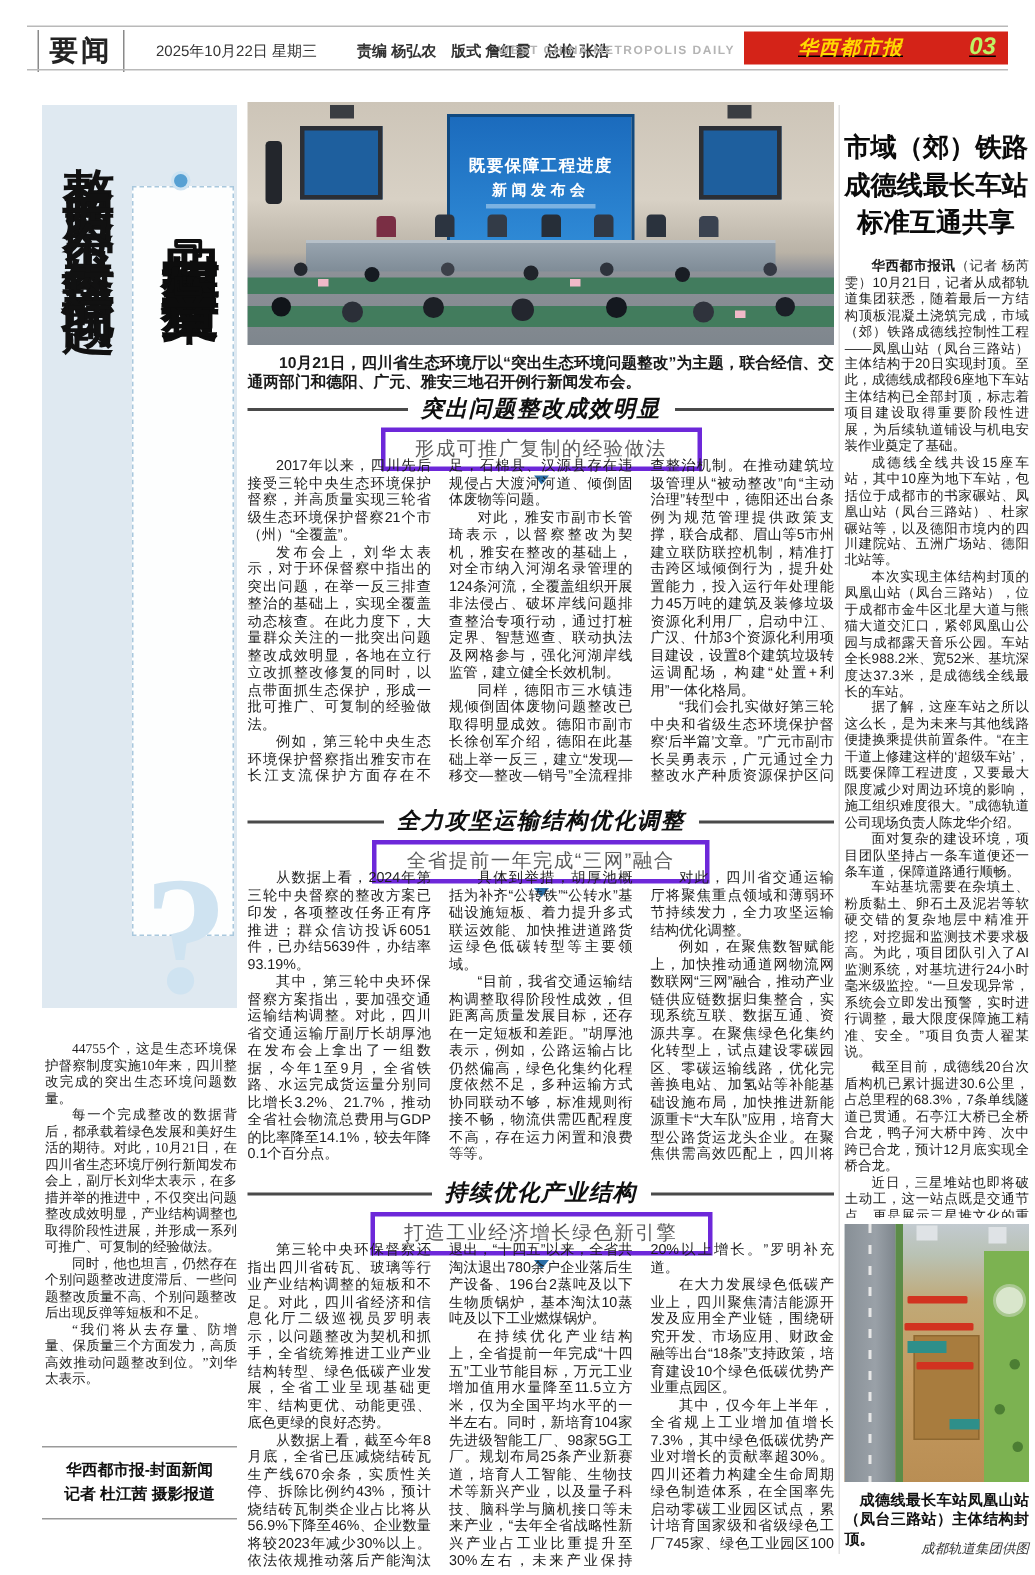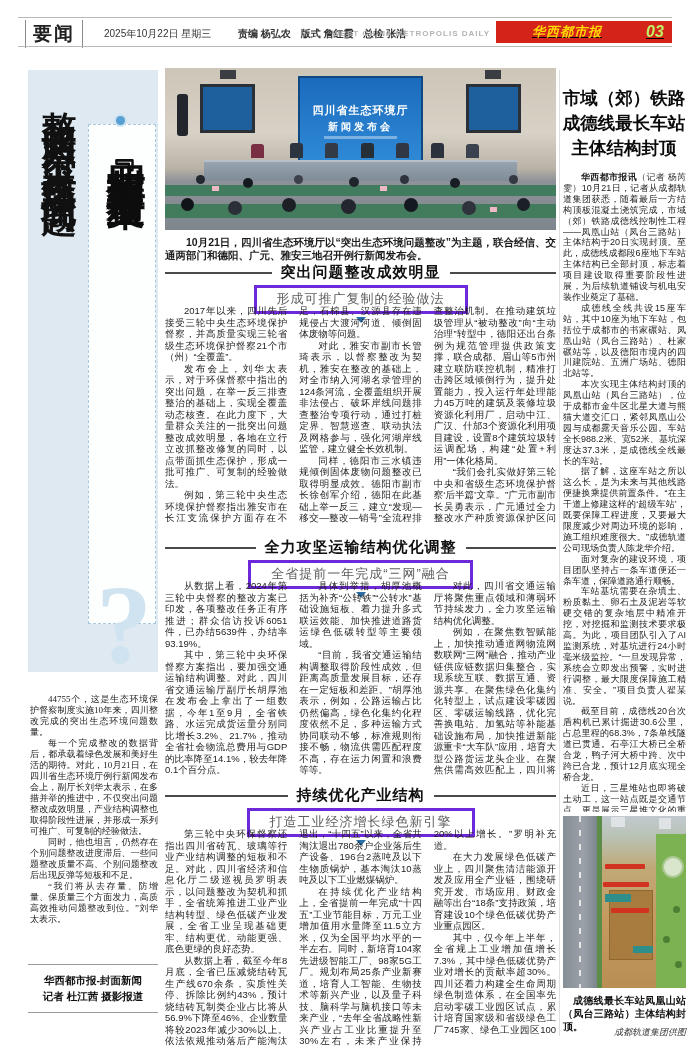--- a/index.html
+++ b/index.html
@@ -60,21 +60,21 @@
   .person { position:absolute; border-radius:3px 3px 0 0; }
   .tbl { position:absolute; left:0; width:100%; height:11px; background:#3e7b5b; opacity:.95; }
   .head { position:absolute; border-radius:50%; }
   .pink { position:absolute; width:7px; height:5px; background:#f0b9c8; }
   .photog { position:absolute; left:3%; top:16%; width:11px; height:42px; background:#23262c; border-radius:3px; }
 
   .caption { position:absolute; left:165px; top:236px; width:391px; font-size:10.5px; font-weight:bold;
     color:#1a1a1a; line-height:12.5px; text-align:justify; text-indent:2em; }
 
   .sec-head { position:absolute; left:165px; width:391px; text-align:center; }
-  .sec-row { display:flex; align-items:center; gap:9px; }
+  .sec-row { display:flex; align-items:center; gap:9px;font-style:italic; }
   .sec-row .ln { flex:1; height:2px; background:#4a4a4a; }
   .sec-title { font-size:15px; font-weight:bold; color:#0f0f0f; letter-spacing:1px; white-space:nowrap; }
   .sec-sub { display:inline-block; margin-top:3px; padding:2px 20px 3px; border:3px solid #6d28d9;
     font-size:13px; color:#5d5d5d; letter-spacing:1px; }
   .sec-tri { width:0; height:0; margin:3px auto 0; border-left:5px solid transparent;
     border-right:5px solid transparent; border-top:6px solid #2a6fa8; }
 
   .art { position:absolute; left:165px; width:391px; overflow:hidden;
     column-count:3; column-gap:12px; font-size:9.5px; line-height:11.5px; color:#1c1c1c; text-align:justify; }
   .art p { text-indent:2em; }
@@ -142,21 +142,21 @@
   </div>
 
   <div class="vdiv"></div>
 
   <div class="photo">
     <div class="spk" style="left:14%"></div>
     <div class="spk" style="right:14%"></div>
     <div class="screen-side" style="left:9%"></div>
     <div class="screen-side" style="right:9%"></div>
     <div class="screen-main">
-      <div class="t1">四川省生态环境厅</div>
+      <div class="t1">既要保障工程进度</div>
       <div class="t2">新闻发布会</div>
       <div class="t3"></div>
     </div>
     <div class="photog"></div>
     <div class="person" style="left:22%;top:47%;width:13px;height:14px;background:#7a2e44"></div>
     <div class="person" style="left:32%;top:46%;width:13px;height:15px;background:#2c3440"></div>
     <div class="person" style="left:41%;top:46%;width:13px;height:15px;background:#333b47"></div>
     <div class="person" style="left:50%;top:46%;width:13px;height:15px;background:#262e38"></div>
     <div class="person" style="left:59%;top:46%;width:13px;height:15px;background:#303845"></div>
     <div class="person" style="left:68%;top:46%;width:13px;height:15px;background:#2a323d"></div>
@@ -233,21 +233,21 @@
     <p>第三轮中央环保督察还指出四川省砖瓦、玻璃等行业产业结构调整的短板和不足。对此，四川省经济和信息化厅二级巡视员罗明表示，以问题整改为契机和抓手，全省统筹推进工业产业结构转型、绿色低碳产业发展，全省工业呈现基础更牢、结构更优、动能更强、底色更绿的良好态势。</p>
     <p>从数据上看，截至今年8月底，全省已压减烧结砖瓦生产线670余条，实质性关停、拆除比例约43%，预计烧结砖瓦制类企业占比将从56.9%下降至46%、企业数量将较2023年减少30%以上。依法依规推动落后产能淘汰退出，“十四五”以来，全省共淘汰退出780余户企业落后生产设备、196台2蒸吨及以下生物质锅炉，基本淘汰10蒸吨及以下工业燃煤锅炉。</p>
     <p>在持续优化产业结构上，全省提前一年完成“十四五”工业节能目标，万元工业增加值用水量降至11.5立方米，仅为全国平均水平的一半左右。同时，新培育104家先进级智能工厂、98家5G工厂。规划布局25条产业新赛道，培育人工智能、生物技术等新兴产业，以及量子科技、脑科学与脑机接口等未来产业，“去年全省战略性新兴产业占工业比重提升至30%左右，未来产业保持20%以上增长。”罗明补充道。</p>
     <p>在大力发展绿色低碳产业上，四川聚焦清洁能源开发及应用全产业链，围绕研究开发、市场应用、财政金融等出台“18条”支持政策，培育建设10个绿色低碳优势产业重点园区。</p>
     <p>其中，仅今年上半年，全省规上工业增加值增长7.3%，其中绿色低碳优势产业对增长的贡献率超30%。四川还着力构建全生命周期绿色制造体系，在全国率先启动零碳工业园区试点，累计培育国家级和省级绿色工厂745家、绿色工业园区100家，国家级绿色工厂、工业园区数量均居西部第一。</p>
   </div>
 
   <div class="r-title">
     <div>市域（郊）铁路</div>
     <div>成德线最长车站</div>
-    <div>主体结构封顶</div>
+    <div>标准互通共享</div>
   </div>
   <div class="r-body">
     <p><span class="lead-label">华西都市报讯</span><span class="kai">（记者 杨芮雯）</span><span>10月21日，记者从成都轨道集团获悉，随着最后一方结构顶板混凝土浇筑完成，市域（郊）铁路成德线控制性工程——凤凰山站（凤台三路站）主体结构于20日实现封顶。至此，成德线成都段6座地下车站主体结构已全部封顶，标志着项目建设取得重要阶段性进展，为后续轨道铺设与机电安装作业奠定了基础。</span></p>
     <p>成德线全线共设15座车站，其中10座为地下车站，包括位于成都市的书家碾站、凤凰山站（凤台三路站）、杜家碾站等，以及德阳市境内的四川建院站、五洲广场站、德阳北站等。</p>
     <p>本次实现主体结构封顶的凤凰山站（凤台三路站），位于成都市金牛区北星大道与熊猫大道交汇口，紧邻凤凰山公园与成都露天音乐公园。车站全长988.2米、宽52米、基坑深度达37.3米，是成德线全线最长的车站。</p>
     <p>据了解，这座车站之所以这么长，是为未来与其他线路便捷换乘提供前置条件。“在主干道上修建这样的‘超级车站’，既要保障工程进度，又要最大限度减少对周边环境的影响，施工组织难度很大。”成德轨道公司现场负责人陈龙华介绍。</p>
     <p>面对复杂的建设环境，项目团队坚持占一条车道便还一条车道，保障道路通行顺畅。</p>
     <p>车站基坑需要在杂填土、粉质黏土、卵石土及泥岩等软硬交错的复杂地层中精准开挖，对挖掘和监测技术要求极高。为此，项目团队引入了AI监测系统，对基坑进行24小时毫米级监控。“一旦发现异常，系统会立即发出预警，实时进行调整，最大限度保障施工精准、安全。”项目负责人翟某说。</p>
     <p>截至目前，成德线20台次盾构机已累计掘进30.6公里，占总里程的68.3%，7条单线隧道已贯通。石亭江大桥已全桥合龙，鸭子河大桥中跨、次中跨已合龙，预计12月底实现全桥合龙。</p>
     <p>近日，三星堆站也即将破土动工，这一站点既是交通节点，更是展示三星堆文化的重要窗口。</p>

